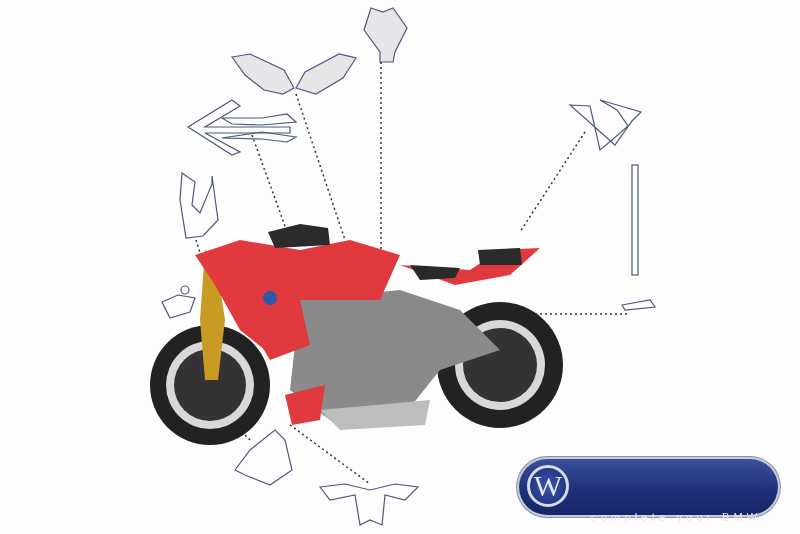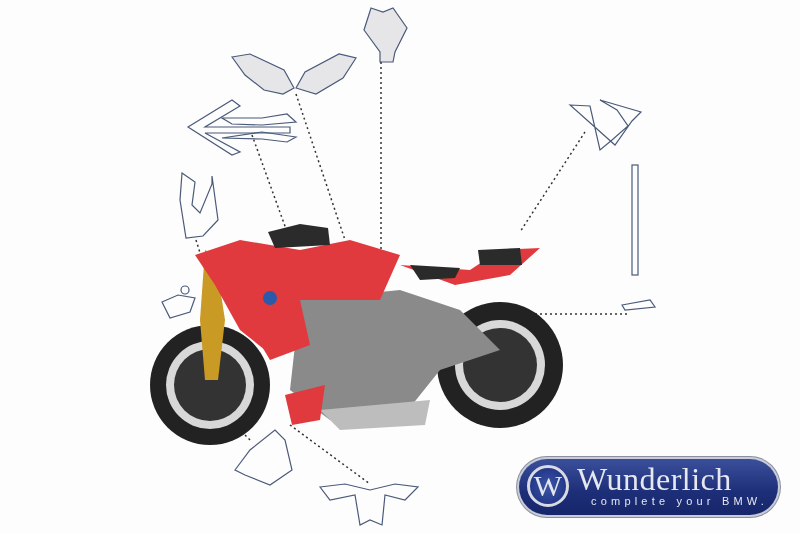--- a/index.html
+++ b/index.html
@@ -4,21 +4,21 @@
 <style>
   html,body{margin:0;padding:0;}
   body{width:800px;height:534px;background:#fdfdfd;position:relative;overflow:hidden;font-family:"Liberation Serif",serif;}
   .stage{position:absolute;left:0;top:0;width:800px;height:534px;}
   .logo{position:absolute;left:519px;top:459px;width:259px;height:56px;border-radius:28px;
     background:linear-gradient(#3a4f9a,#1d2e78 60%,#17266a);box-shadow:0 0 0 2px #c9ccd6, 0 0 0 3px #8a8fa3;}
   .logo-w{position:absolute;left:8px;top:6px;width:42px;height:42px;border-radius:50%;
     background:radial-gradient(#3b55a8,#1a2c7a);border:3px solid #d8dbe4;box-sizing:border-box;
     color:#e4e6ee;font-size:30px;line-height:36px;text-align:center;font-family:"Liberation Serif",serif;}
   .logo-name{position:absolute;left:58px;top:2px;color:#e6e8ef;font-size:32px;letter-spacing:0.5px;font-family:"Liberation Serif",serif;}
-  .logo-tag{position:absolute;left:72px;top:36px;color:#e6e8ef;font-size:11px;letter-spacing:4.2px;font-family:"Liberation Sans",sans-serif;}
+  .logo-tag{position:absolute;left:72px;top:52px;color:#e6e8ef;font-size:11px;letter-spacing:4.2px;font-family:"Liberation Sans",sans-serif;}
 </style>
 </head>
 <body>
 
 <div class="stage">
 <svg width="800" height="534" viewBox="0 0 800 534">
   <g fill="none" stroke="#4a5a7a" stroke-width="1.2">
 
     <path d="M371 8 L383 12 L393 8 L407 28 L395 52 L393 62 L380 62 L380 52 L364 30 Z" fill="#e6e6e8"></path>
 
@@ -72,15 +72,14 @@
     <path d="M410 265 L460 268 L455 278 L420 280 Z" fill="#2a2a2a"></path>
     <path d="M268 232 L300 224 L328 228 L330 245 L275 248 Z" fill="#2b2b2b"></path>
     <path d="M478 250 L520 248 L522 265 L480 265 Z" fill="#2b2b2b"></path>
     <circle cx="270" cy="298" r="7" fill="#2b5aa8"></circle>
   </g>
 </svg>
 </div>
 
 <div class="logo">
   <div class="logo-w">W</div>
-  <div class="logo-name">Wunderlich</div>
   <div class="logo-tag">complete your BMW.</div>
 </div>
 
 </body></html>

